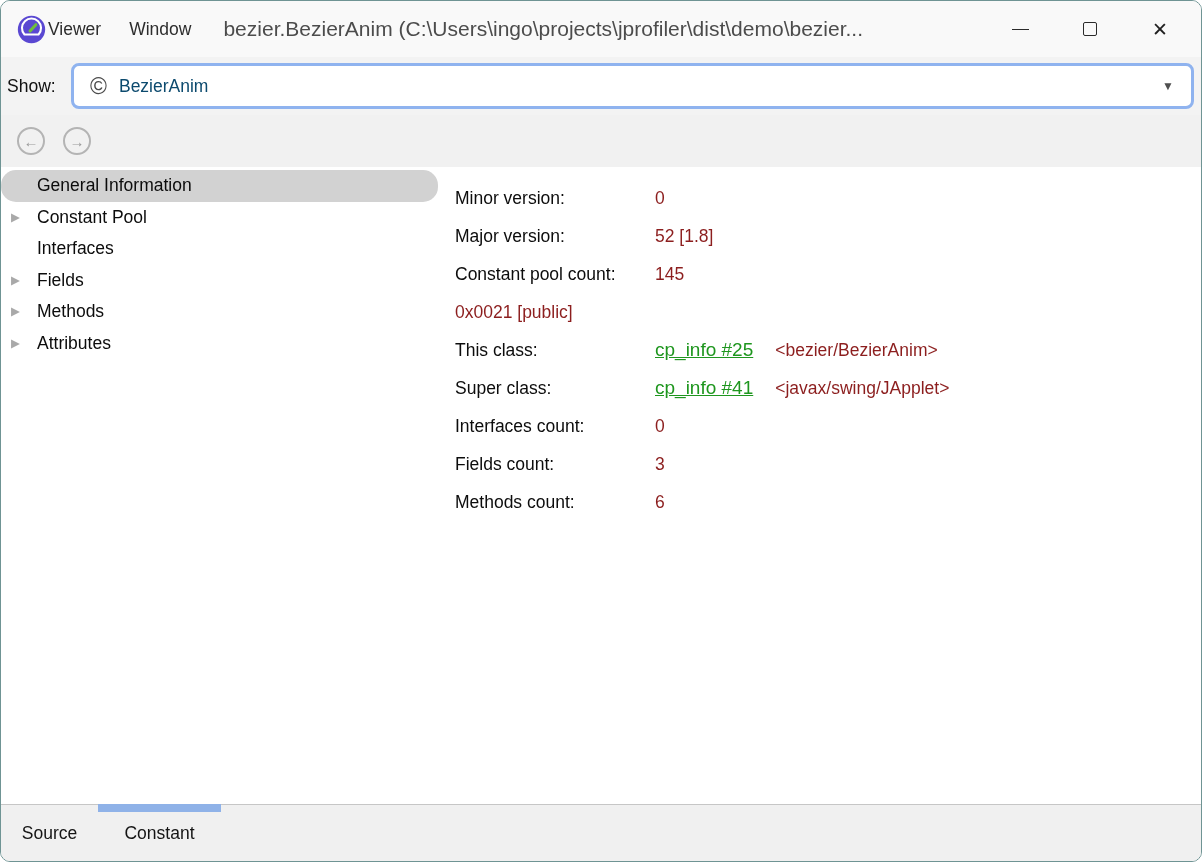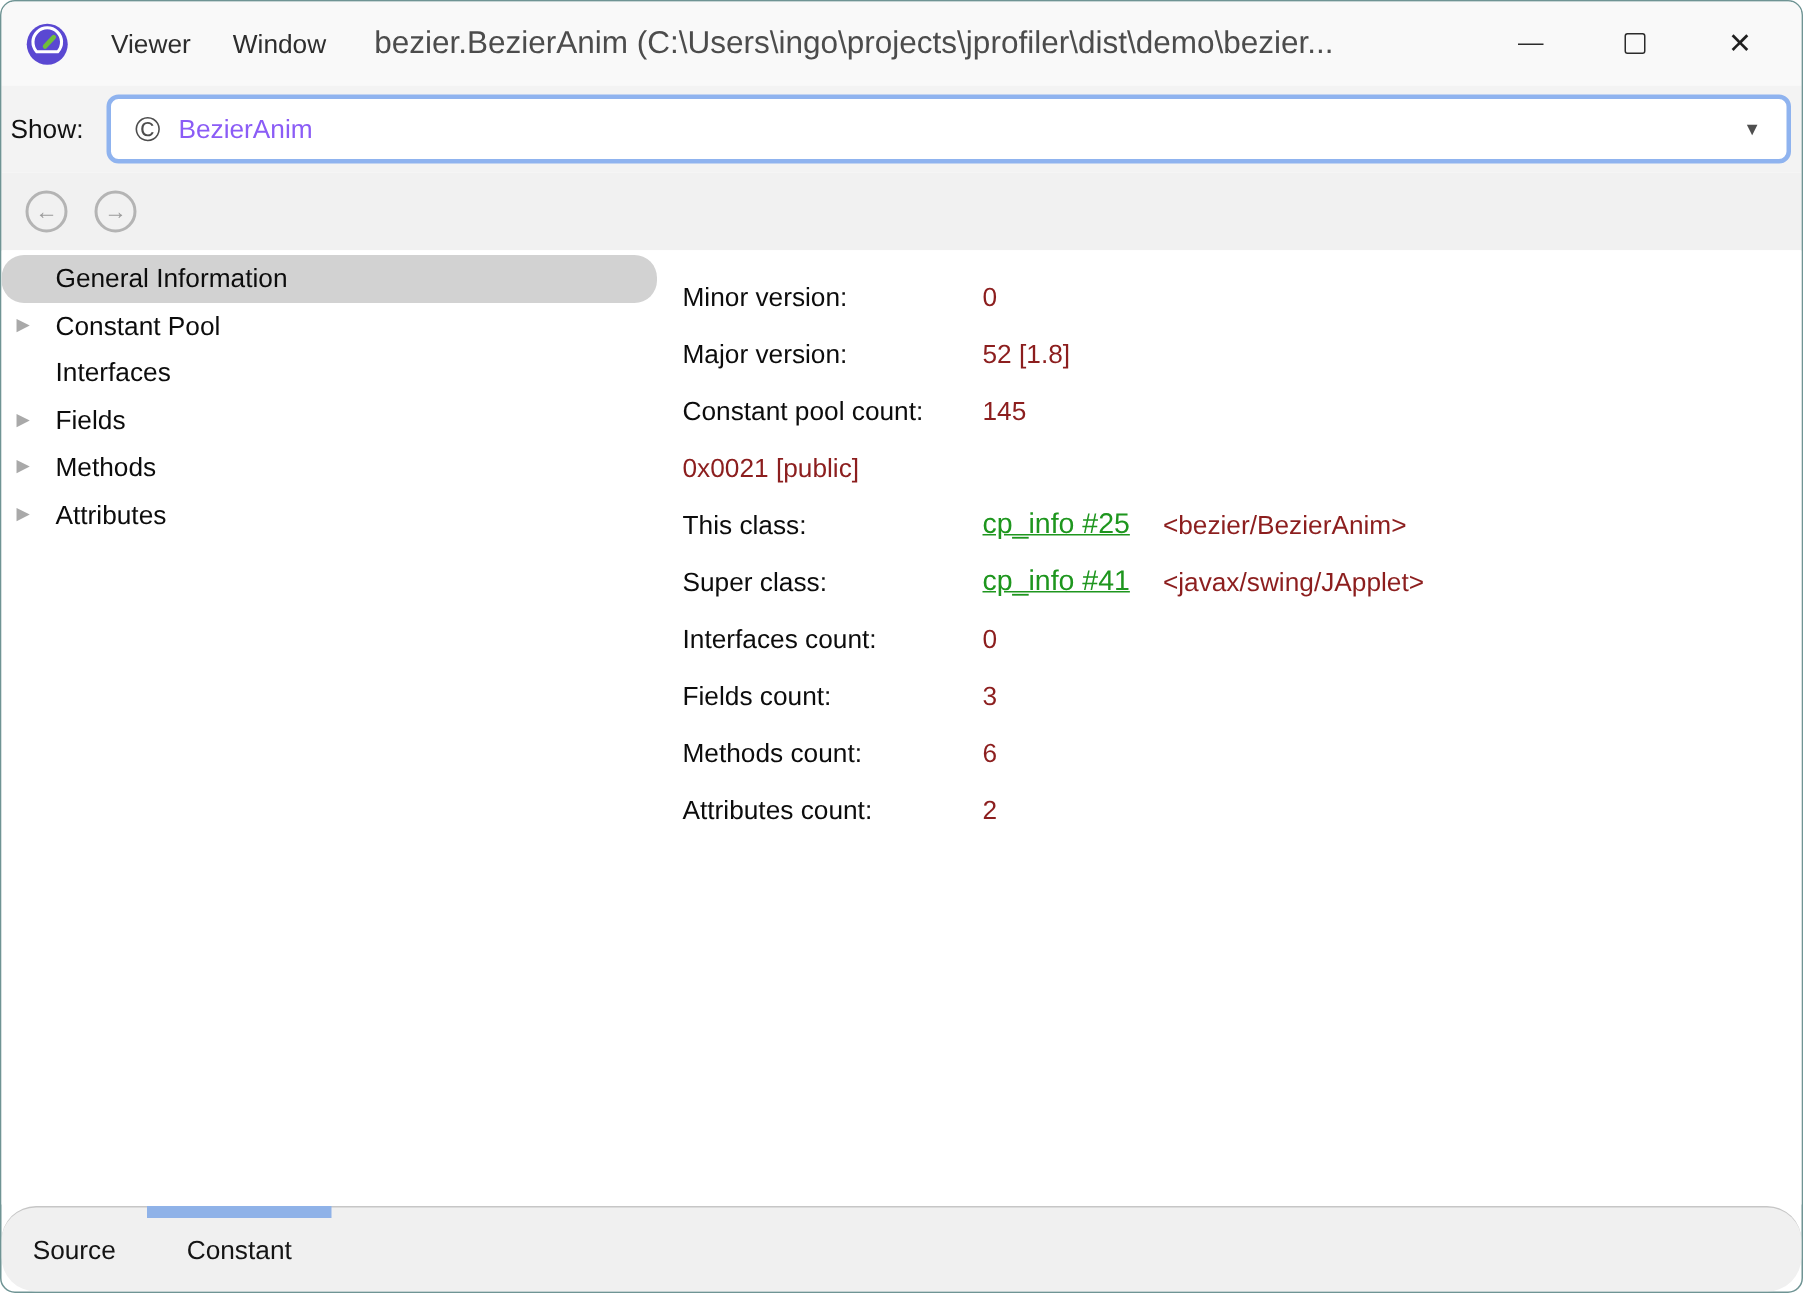--- a/index.html
+++ b/index.html
@@ -21,21 +21,21 @@
   
   .titlebar {
     position: absolute; left: 0; top: 0; right: 0; height: 56px;
     background: #f9f9f9;
     display: flex; align-items: center;
   }
   .app-icon { margin-left: 16px; width: 29px; height: 29px; flex: 0 0 auto; }
   .menu-item {
     font-size: 17.5px; color: #2d2d2d; padding: 6px 2px; cursor: default;
   }
-  .menu-viewer { margin-left: 26px; }
+  .menu-viewer { }
   .menu-window { margin-left: 24px; }
   .title-text {
     margin-left: 30px; font-size: 21px; color: #4c4c4c;
     white-space: nowrap; overflow: hidden; max-width: 650px;
   }
   .win-controls {
     position: absolute; right: 6px; top: 0; height: 56px;
     display: flex; align-items: stretch;
   }
   .win-btn { width: 70px; display: flex; align-items: center; justify-content: center; }
@@ -55,21 +55,21 @@
     background: #ffffff;
     border: 3px solid #8fb3ef;
     border-radius: 8px;
     display: flex; align-items: center;
     cursor: default;
   }
   .class-icon {
     margin-left: 16px; font-size: 23px; color: #4d4d4d; line-height: 1;
     flex: 0 0 auto;
   }
-  .combo-value { margin-left: 12px; font-size: 17.5px; color: #8b5cf6; }
+  .combo-value { margin-left: 12px; font-size: 17.5px; color: #0c4a6e; }
   .combo-arrow {
     position: absolute; right: 17px; top: 50%; transform: translateY(-50%);
     font-size: 12px; color: #4f4f4f;
   }
 
   
   .nav-row {
     position: absolute; left: 0; top: 114px; right: 0; height: 52px;
     background: #f1f1f1;
   }
@@ -112,21 +112,21 @@
     font-size: 19px; color: #1e961e; text-decoration: underline;
     margin-right: 22px; cursor: pointer; white-space: nowrap;
   }
   .cp-link:empty { display: none; }
   .detail-value { font-size: 17.5px; color: #8c1e1e; white-space: nowrap; }
 
   
   .tabbar {
     position: absolute; left: 0; right: 0; bottom: 0; height: 57px;
     background: #f0f0f0; border-top: 1px solid #c6c6c6;
-    display: flex; align-items: stretch; border-radius: 23px;
+    display: flex; align-items: stretch;
   }
   .tab {
     display: flex; align-items: center; justify-content: center;
     font-size: 17.5px; color: #141414; position: relative; cursor: default;
   }
   .tab-source { width: 97px; }
   .tab-bytecode { width: 123px; }
   .tab.active::before {
     content: ""; position: absolute; left: 0; right: 0; top: -1px; height: 8px;
     background: #8fb2e8;
@@ -244,25 +244,20 @@
       <div class="detail-row">
         <span class="detail-label">Fields count:</span>
 
         <span class="detail-value">3</span>
       </div>
       <div class="detail-row">
         <span class="detail-label">Methods count:</span>
 
         <span class="detail-value">6</span>
       </div>
-      <div class="detail-row">
-        <span class="detail-label">Attributes count:</span>
-
-        <span class="detail-value">2</span>
-      </div>
     </div>
   </div>
 
   <div class="tabbar">
     <div class="tab tab-source">
       <span>Source</span>
     </div>
     <div class="tab tab-bytecode active">
       <span>Constant</span>
     </div>

